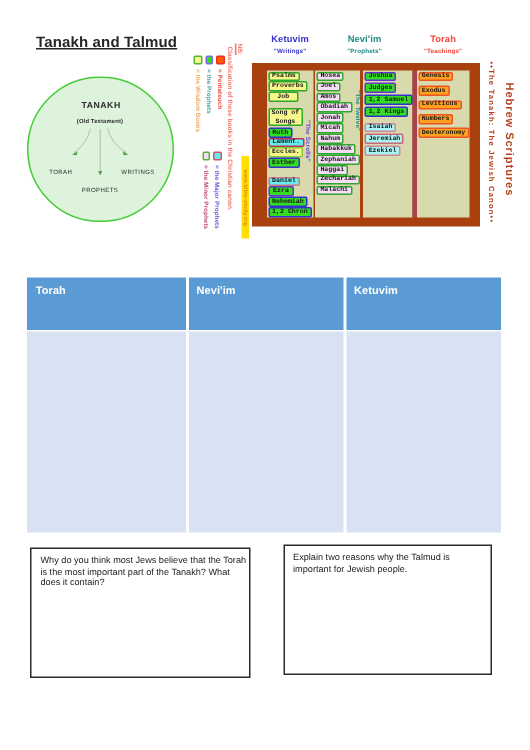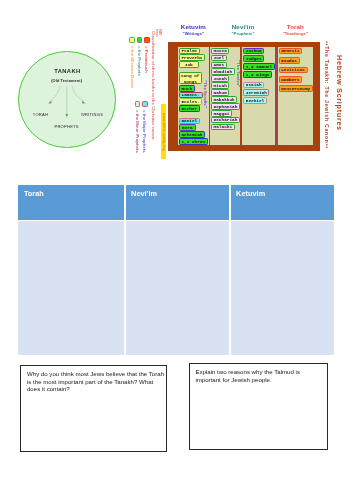--- a/index.html
+++ b/index.html
@@ -53,20 +53,21 @@
   #q1 p{width:140px;}
   #q2 p{width:110px;}
   #q1{left:20.4px;top:364.8px;width:146.4px;height:87.1px;}
   #q2{left:188.8px;top:362.8px;width:139.7px;height:87.4px;}
   #annot{position:absolute;left:34.7px;top:75.9px;width:5.3px;height:55.2px;writing-mode:vertical-rl;font-size:3.7px;font-weight:bold;letter-spacing:0.1px;text-align:center;line-height:5.2px;box-sizing:border-box;overflow:hidden;}
 </style>
 </head>
 <body>
 
 <div class="page">
+  <div id="title">Tanakh and Talmud</div>
 
   <div id="circlediag">
     <div class="circ"></div>
     <svg id="cd-arrows" width="98" height="98" viewBox="0 0 98 98">
       <path d="M42.2 34.8 C 40.6 41.5, 37.2 46.6, 31.4 50.6" stroke="#9FB89E" stroke-width="0.55" fill="none"></path>
       <path d="M48.8 35.1 L 48.8 64.0" stroke="#9FB89E" stroke-width="0.55" fill="none"></path>
       <path d="M53.9 34.8 C 55.5 41.5, 59.4 46.6, 66.2 50.6" stroke="#9FB89E" stroke-width="0.55" fill="none"></path>
       <path d="M30.0 52.2 l 3.6 -2.3 l -0.3 2.6 z" fill="#5C9B51"></path>
       <path d="M48.8 66.0 l -1.4 -3.0 l 2.8 0 z" fill="#5C9B51"></path>
       <path d="M67.6 52.2 l -3.6 -2.3 l 0.3 2.6 z" fill="#5C9B51"></path>

